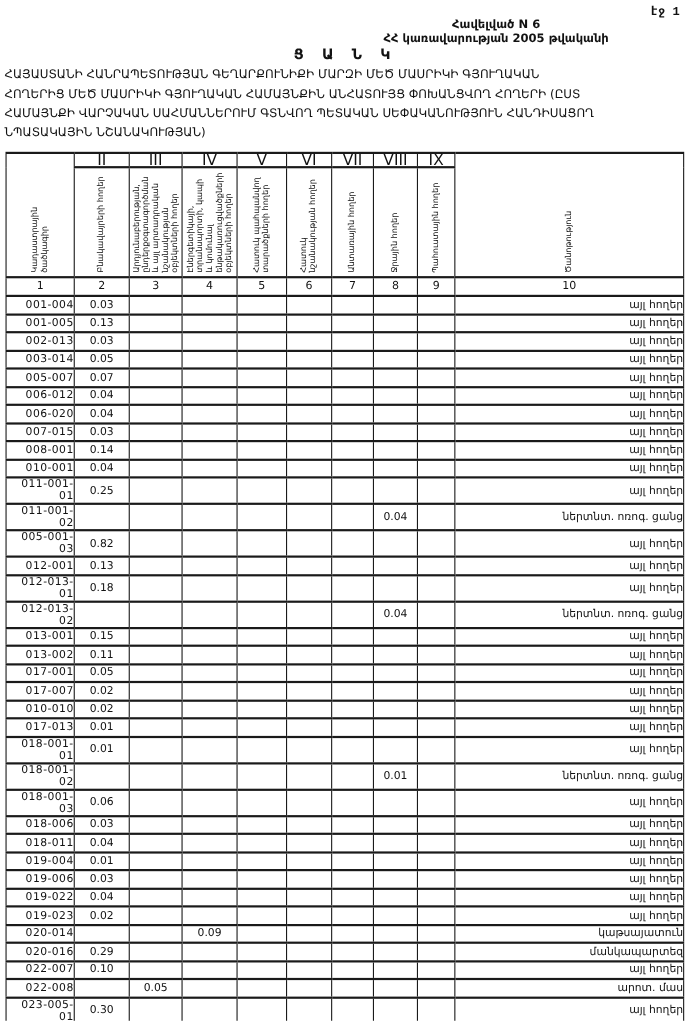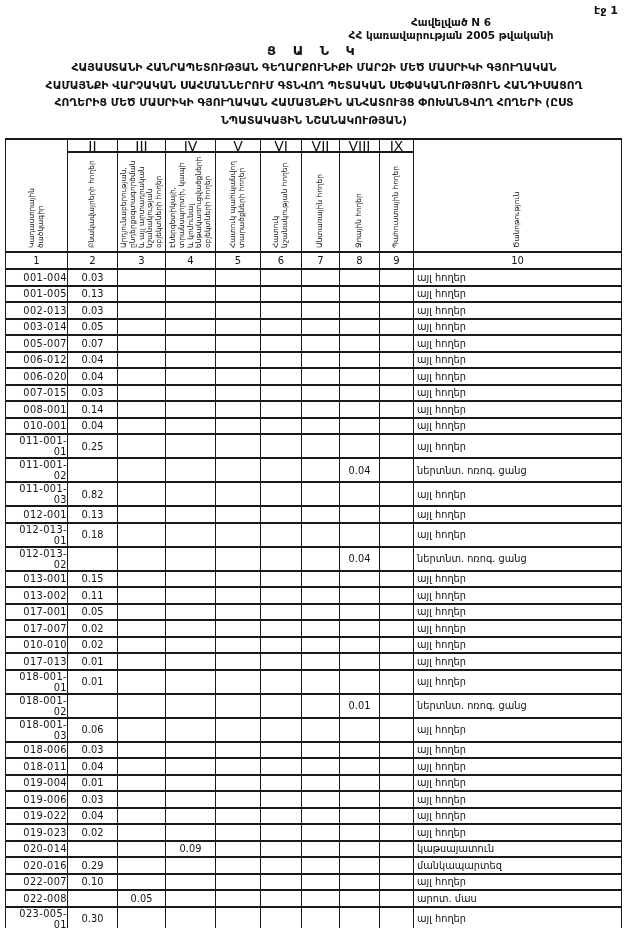--- a/index.html
+++ b/index.html
@@ -2,27 +2,27 @@
 <html><head>
 <meta charset="utf-8">
 <style>
   html,body{margin:0;padding:0;}
   body{
     width:628px;height:928px;position:relative;overflow:hidden;
     background:#ffffff;color:#121212;
     font-family:"DejaVu Sans",sans-serif;
     -webkit-font-smoothing:none;
   }
-  .page-num{position:absolute;top:4px;right:10px;font-size:11px;font-weight:bold;}
+  .page-num{position:absolute;top:4px;right:10px;font-size:11px;font-weight:bold;font-family:Liberation Mono, monospace;}
   .annex{position:absolute;top:16px;left:295px;width:312px;text-align:center;
          font-size:10.5px;line-height:13px;font-weight:bold;}
   .list-title{position:absolute;top:43px;left:14px;width:600px;text-align:center;
               font-size:13px;font-weight:bold;letter-spacing:6px;}
-  .doc-title{position:absolute;top:59px;left:4px;width:620px;text-align:center;
-             font-size:10.8px;line-height:17.5px;font-weight:bold;}
+  .doc-title{position:absolute;top:59px;left:4px;width:620px;
+             font-size:10.8px;line-height:17.5px;font-weight:normal;}
   table.land{
     position:absolute;top:138px;left:5px;width:617px;
     border-collapse:collapse;table-layout:fixed;
   }
   .land th,.land td{
     border:1px solid #1a1a1a;border-top-width:2px;border-bottom-width:2px;
     padding:0;font-weight:normal;overflow:hidden;
   }
   .land th.roman{height:11px;font-size:14px;line-height:10px;text-align:center;}
   .land th.vh-cell{height:98px;vertical-align:middle;text-align:center;}
@@ -30,38 +30,38 @@
   .vh{
     writing-mode:vertical-rl;transform:rotate(180deg);
     font-size:7.4px;line-height:8.8px;height:92px;margin:0 auto;
     text-align:left;white-space:normal;
   }
   .vh-span .vh{height:104px;}
   .land th.colnum{height:15px;font-size:10px;text-align:center;}
   .land tbody td{height:14.5px;font-size:9.8px;}
   td.code{text-align:right;padding-left:3px;letter-spacing:0.4px;}
   td.val{text-align:center;}
-  td.note{text-align:left;padding-left:3px;position:relative;overflow:visible;}
+  td.note{text-align:right;padding-left:3px;position:relative;overflow:visible;}
 </style>
 </head>
 <body>
 
 <div class="page-num">էջ 1</div>
 
 <div class="annex">
   <div>Հավելված N 6</div>
   <div>ՀՀ կառավարության 2005 թվականի</div>
 </div>
 
 <div class="list-title">Ց Ա Ն Կ</div>
 
 <div class="doc-title">
   <div>ՀԱՅԱՍՏԱՆԻ ՀԱՆՐԱՊԵՏՈՒԹՅԱՆ ԳԵՂԱՐՔՈՒՆԻՔԻ ՄԱՐԶԻ ՄԵԾ ՄԱՍՐԻԿԻ ԳՅՈՒՂԱԿԱՆ</div>
+  <div>ՀՈՂԵՐԻՑ ՄԵԾ ՄԱՍՐԻԿԻ ԳՅՈՒՂԱԿԱՆ ՀԱՄԱՅՆՔԻՆ ԱՆՀԱՏՈՒՅՑ ՓՈԽԱՆՑՎՈՂ ՀՈՂԵՐԻ (ԸՍՏ</div>
   <div>ՀԱՄԱՅՆՔԻ ՎԱՐՉԱԿԱՆ ՍԱՀՄԱՆՆԵՐՈՒՄ ԳՏՆՎՈՂ ՊԵՏԱԿԱՆ ՍԵՓԱԿԱՆՈՒԹՅՈՒՆ ՀԱՆԴԻՍԱՑՈՂ</div>
-  <div>ՀՈՂԵՐԻՑ ՄԵԾ ՄԱՍՐԻԿԻ ԳՅՈՒՂԱԿԱՆ ՀԱՄԱՅՆՔԻՆ ԱՆՀԱՏՈՒՅՑ ՓՈԽԱՆՑՎՈՂ ՀՈՂԵՐԻ (ԸՍՏ</div>
   <div>ՆՊԱՏԱԿԱՅԻՆ ՆՇԱՆԱԿՈՒԹՅԱՆ)</div>
 </div>
 
 <table class="land">
   <colgroup>
     <col style="width:62px">
       <col style="width:50px">
       <col style="width:48px">
     <col style="width:50px">
       <col style="width:45px">
@@ -266,21 +266,21 @@
         <td class="val"></td>
         <td class="val"></td>
         <td class="val"></td>
         <td class="val"></td>
         <td class="val"></td>
         <td class="val">0.04</td>
         <td class="val"></td>
         <td class="note">ներտնտ. ոռոգ. ցանց</td>
       </tr>
       <tr>
-        <td class="code">011-001-03</td>
+        <td class="code">005-001-03</td>
         <td class="val">0.82</td>
         <td class="val"></td>
         <td class="val"></td>
         <td class="val"></td>
         <td class="val"></td>
         <td class="val"></td>
         <td class="val"></td>
         <td class="val"></td>
         <td class="note">այլ հողեր</td>
       </tr>

